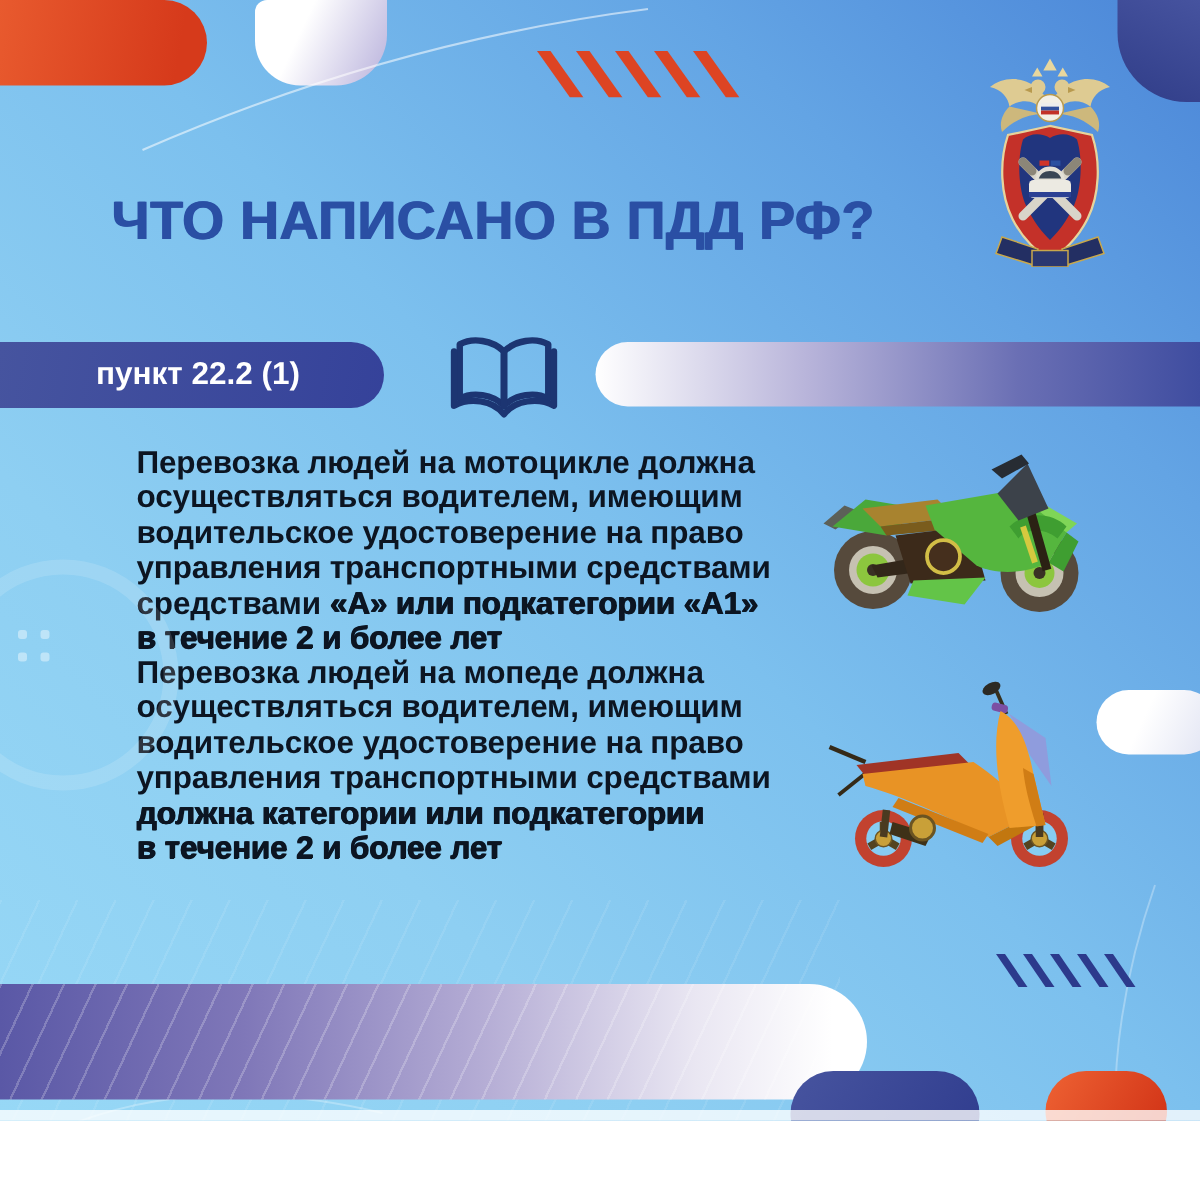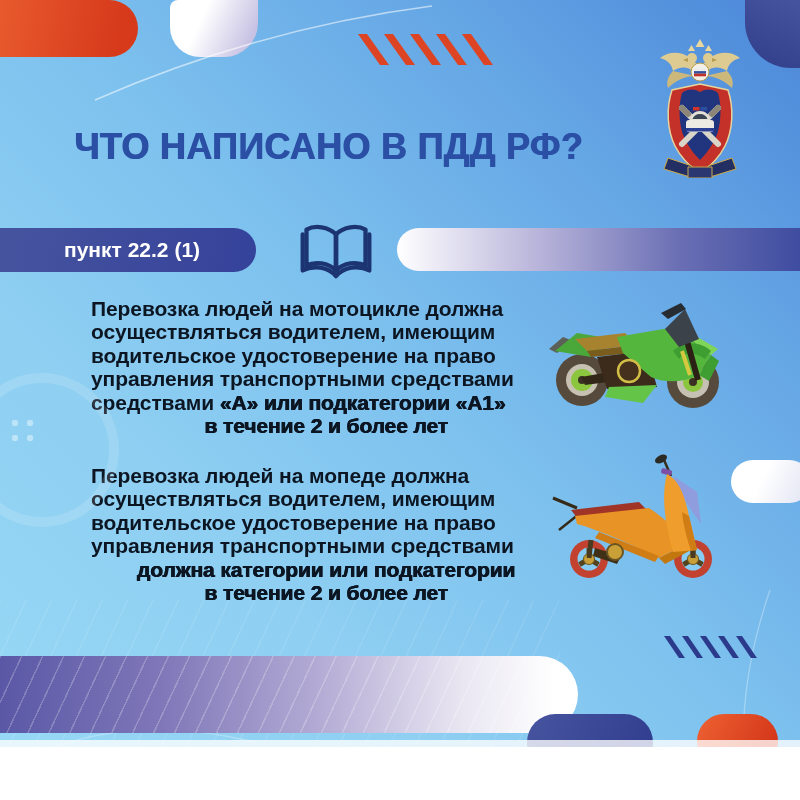--- a/index.html
+++ b/index.html
@@ -43,22 +43,22 @@
   .dots-left{left:12px;top:420px;grid-template-columns:repeat(2,6px);grid-auto-rows:6px;gap:9px;}
   .dots-left i{background:rgba(255,255,255,.42);}
   .bottom-strip{left:0;bottom:0;width:800px;height:7px;background:rgba(255,255,255,.78);}
 
   
   .title{left:74px;top:126px;width:620px;color:#2a4fa4;font-size:36px;font-weight:700;
     letter-spacing:.3px;text-shadow:.9px 0 0 currentColor;}
   .rule{left:75px;width:470px;color:#0c1522;font-size:21px;line-height:23.4px;
     font-weight:700;letter-spacing:-.1px;margin-left:16px;}
   .rule-1{top:297px;}
-  .rule-2{top:464px;}
-  .strong{text-shadow:.7px 0 0 currentColor,0 .4px 0 currentColor;text-align:center;}
+  .rule-2{top:437px;}
+  .strong{text-shadow:.7px 0 0 currentColor,0 .4px 0 currentColor;}
 
   svg{display:block;}
 </style>
 </head>
 <body>
 
 <div id="poster">
 
   <div class="abs red-pill-tl"></div>
   <div class="abs white-blob-top"></div>

